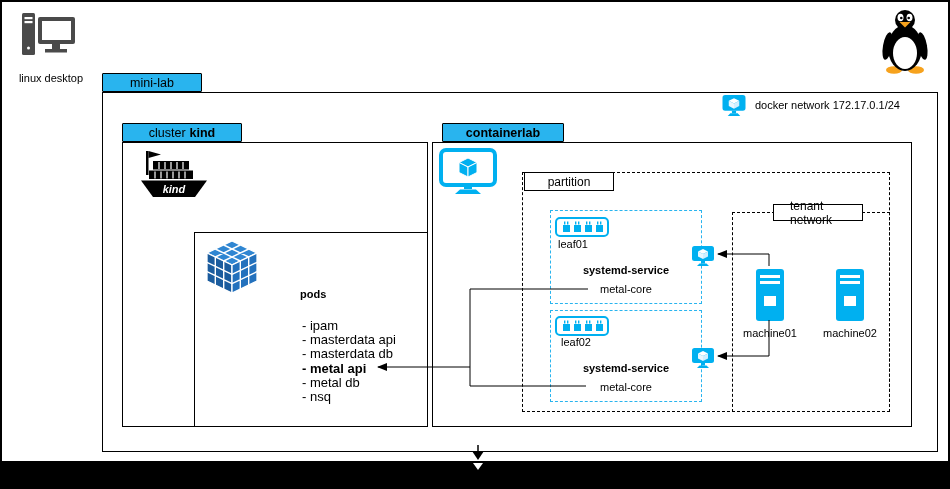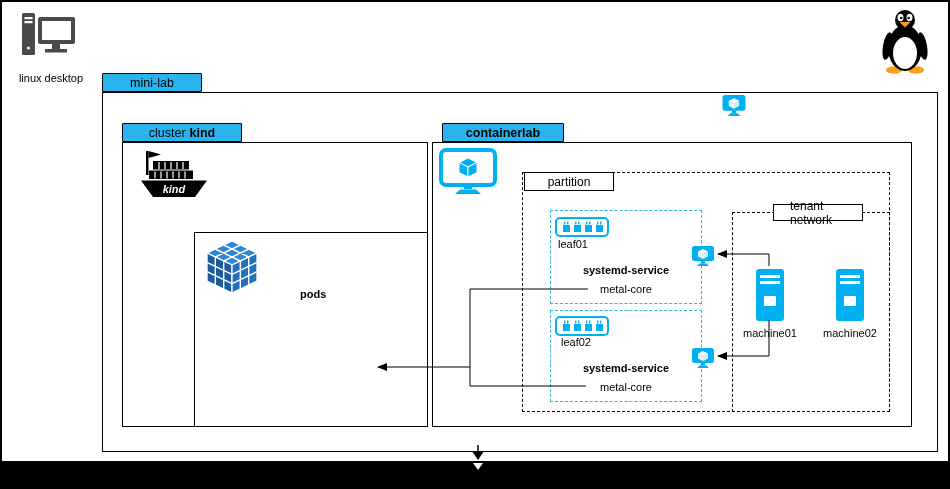--- a/index.html
+++ b/index.html
@@ -68,20 +68,21 @@
   </div>
 
   <svg class="abs" style="left:719px;top:92px;" width="26" height="23" viewBox="0 0 24 22">
     <rect x="1" y="1" width="22" height="15" rx="2.5" fill="#00b0f0"></rect>
     <polygon points="12,4 17,6.5 12,9 7,6.5" fill="#fff"></polygon>
     <polygon points="7,6.5 12,9 12,14 7,11.5" fill="#e8f7ff"></polygon>
     <polygon points="17,6.5 17,11.5 12,14 12,9" fill="#d0efff"></polygon>
     <rect x="10" y="16" width="4" height="2.5" fill="#00b0f0"></rect>
     <path d="M6,21 L18,21 L15.5,18.5 L8.5,18.5 Z" fill="#00b0f0"></path>
   </svg>
+  <div class="txt" style="left:753px;top:97px;">docker network 172.17.0.1/24</div>
 
   <div class="solidbox" style="left:120px;top:140px;width:306px;height:285px;"></div>
   <div class="tab" style="left:120px;top:121px;width:120px;">
     <span>cluster</span>
     <span class="bold" style="margin-left:4px;">kind</span>
   </div>
 
   <svg class="abs" style="left:138px;top:146px;" width="70" height="50" viewBox="0 0 70 50">
     <g fill="#010101">
       <rect x="6" y="3" width="2.5" height="24"></rect>
@@ -99,20 +100,28 @@
   <svg class="abs" style="left:204px;top:238px;" width="52" height="54" viewBox="0 0 52 54">
     <polygon points="26,1 51,13 26,25 1,13" fill="#2f86d2" stroke="#fff" stroke-width="1.3"></polygon>
     <polygon points="1,13 26,25 26,53 1,41" fill="#1b5c9e" stroke="#fff" stroke-width="1.3"></polygon>
     <polygon points="51,13 51,41 26,53 26,25" fill="#2371bd" stroke="#fff" stroke-width="1.3"></polygon>
     <path d="M17.7,5 L42.7,17 M9.3,9 L34.3,21 M34.3,5 L9.3,17 M42.7,9 L17.7,21
              M9.3,17 L9.3,45 M17.7,21 L17.7,49 M1,22.3 L26,34.3 M1,31.7 L26,43.7
              M34.3,21 L34.3,49 M42.7,17 L42.7,45 M26,34.3 L51,22.3 M26,43.7 L51,31.7" stroke="#fff" stroke-width="1.4" fill="none"></path>
   </svg>
 
   <div class="txt bold" style="left:298px;top:286px;">pods</div>
+  <div class="pods-list">
+    <div>- ipam</div>
+    <div>- masterdata api</div>
+    <div>- masterdata db</div>
+    <div class="bold">- metal api</div>
+    <div>- metal db</div>
+    <div>- nsq</div>
+  </div>
 
   <div class="solidbox" style="left:430px;top:140px;width:480px;height:285px;"></div>
   <div class="tab bold" style="left:440px;top:121px;width:122px;">
     <span>containerlab</span>
   </div>
 
   <svg class="abs" style="left:437px;top:146px;" width="58" height="48" viewBox="0 0 58 48">
     <rect x="2" y="2" width="54" height="35" rx="5" fill="#fff" stroke="#00b0f0" stroke-width="4"></rect>
     <polygon points="29,10 38,14.5 29,19 20,14.5" fill="#00b0f0" stroke="#fff" stroke-width="1"></polygon>
     <polygon points="20,14.5 29,19 29,29 20,24.5" fill="#00b0f0" stroke="#fff" stroke-width="1"></polygon>

